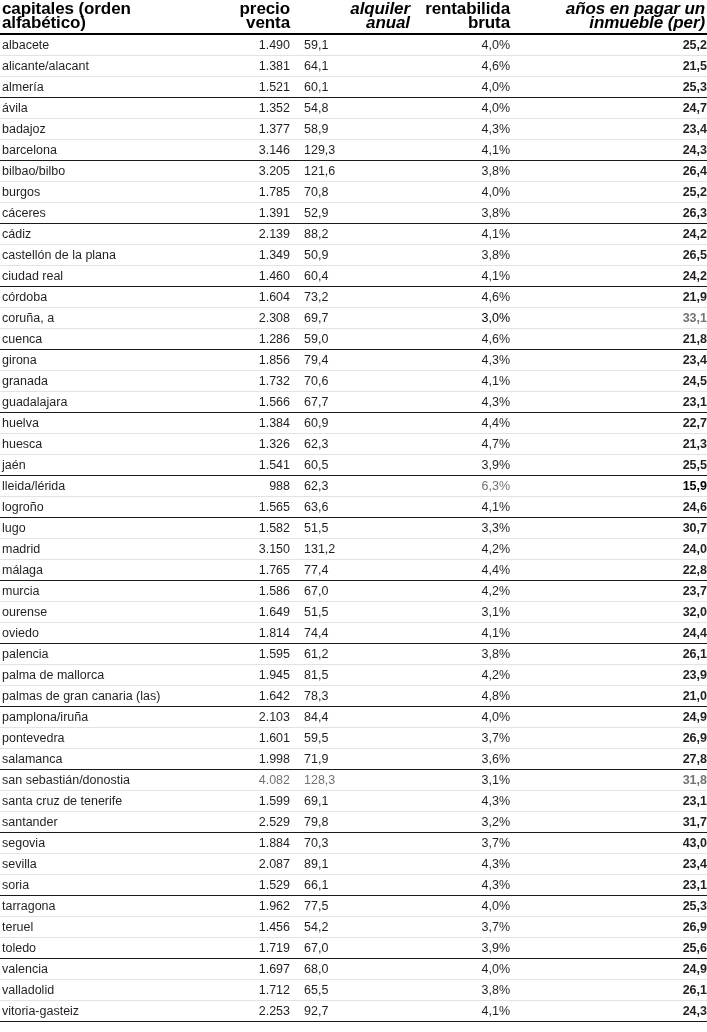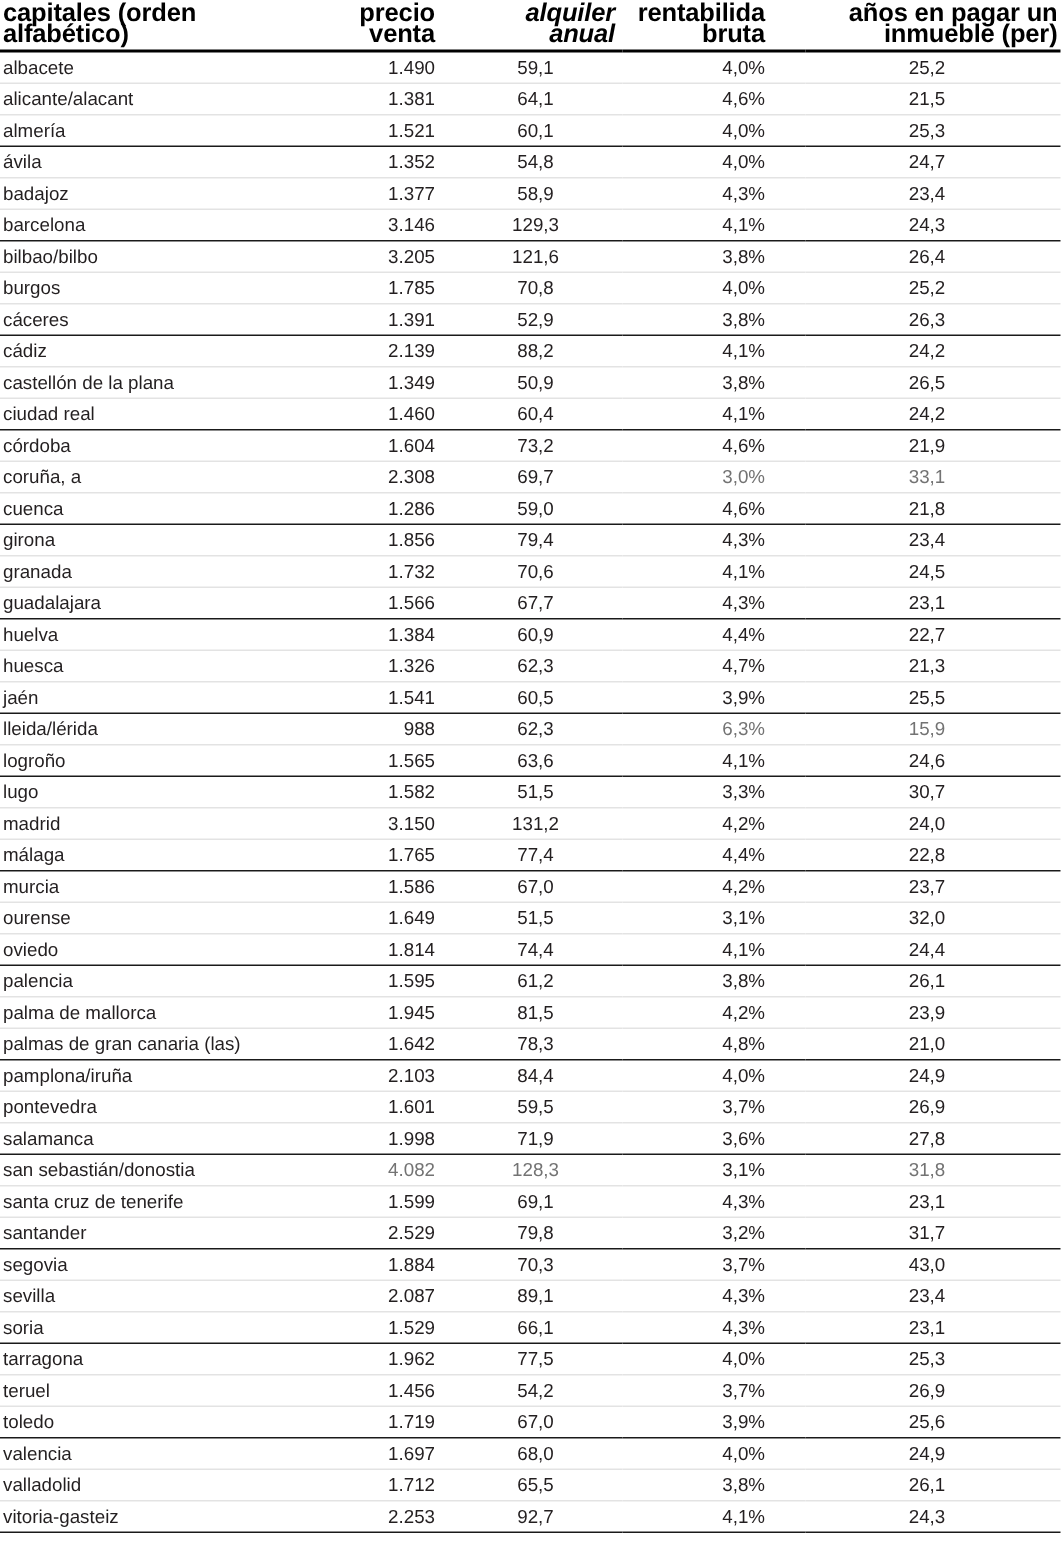--- a/index.html
+++ b/index.html
@@ -40,44 +40,44 @@
     vertical-align: bottom;
     padding: 0 4px 3px 4px;
     border-bottom: 2px solid #000000;
     line-height: 14px;
     letter-spacing: -0.1px;
   }
   th.h-city  { text-align: left;  padding-left: 2px; }
   th.h-price { text-align: right; padding-right: 10px; }
   th.h-rent  { text-align: right; padding-right: 5px; font-style: italic; }
   th.h-yield { text-align: right; padding-right: 27px; }
-  th.h-years { text-align: right; padding-right: 2px; }
+  th.h-years { text-align: right; padding-right: 2px; font-style: italic; }
 
   thead tr { height: 34px; }
 
   tbody td {
     height: 20px;
     line-height: 20px;
     padding: 0 4px;
     border-bottom: 1px solid #e3e3e3;
     white-space: nowrap;
     overflow: hidden;
     font-size: 12.5px;
     color: #231f20;
   }
   tbody tr.group-end td {
     border-bottom: 1px solid #1a1a1a;
   }
   td.city  { text-align: left;  padding-left: 2px; margin-left: 36px; }
   td.price { text-align: right; padding-right: 10px; }
-  td.rent  { text-align: center; padding-right: 5px; }
+  td.rent  { text-align: left; padding-right: 5px; }
   td.yield { text-align: right; padding-right: 27px; }
-  td.years { text-align: center; padding-right: 12px; }
-
-  .v-red  { color: #737373; }
+  td.years { text-align: right; padding-right: 0; font-weight: bold; }
+
+  .v-red  { color: #000000; }
   .v-blue { color: #737373; }
 </style>
 </head>
 <body>
 
 <div class="sheet">
   <table class="data-table">
     <colgroup>
       <col class="c-city">
         <col class="c-price">

